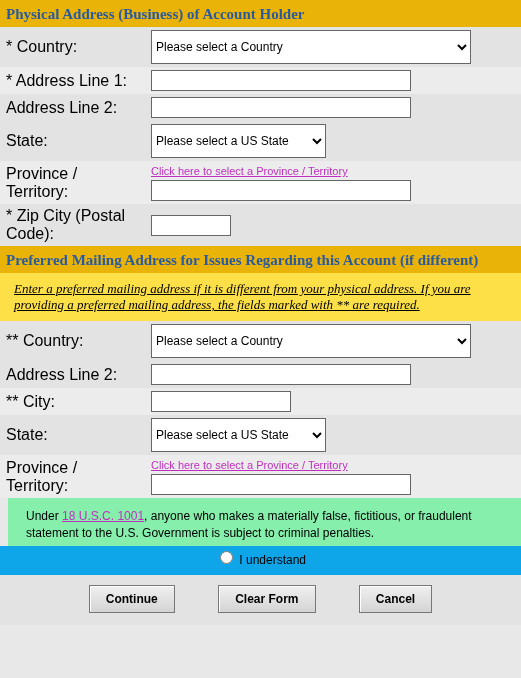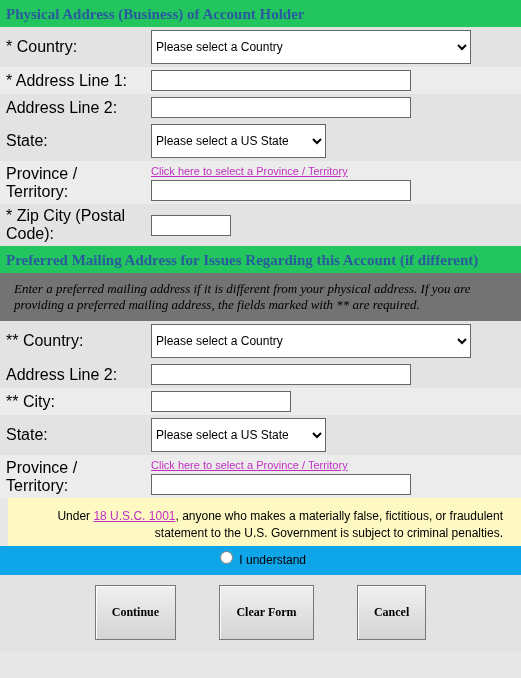--- a/index.html
+++ b/index.html
@@ -11,21 +11,21 @@
     background: #e8e8e8;
     color: #000;
     width: 521px;
   }
   .section-header {
     color: #2a5a9e;
     font-family: Georgia, 'Times New Roman', serif;
     font-size: 15px;
     font-weight: bold;
     padding: 6px 6px 4px 6px;
-    background: #22c55e;
+    background: #eab308;
   }
   .form-table {
     width: 100%;
     border-collapse: collapse;
   }
   .form-table td {
     padding: 3px 6px;
     vertical-align: middle;
     background: #e3e3e3;
   }
@@ -55,50 +55,51 @@
     font-size: 11px;
     cursor: pointer;
     display: inline-block;
     margin-bottom: 3px;
   }
   .instruction {
     font-family: Georgia, 'Times New Roman', serif;
     font-style: italic;
     font-size: 13px;
     padding: 8px 14px;
-    background: #737373;
+    background: #fde047;
+    text-decoration: underline;
   }
   .legal-block {
-    text-align: right;
+    text-align: left;
     font-size: 12px;
     padding: 10px 18px 4px 18px;
-    background: #fef9c3;
+    background: #86efac;
     line-height: 1.4;
     margin-left: 8px;
   }
   .legal-block a {
     color: #c030c0;
     text-decoration: underline;
   }
   .understand-row {
     text-align: center;
     padding: 2px 0 8px 0;
     background: #0ea5e9;
   }
   .button-row {
     text-align: center;
     padding: 10px 0 12px 0;
     background: #e3e3e3;
   }
   .btn {
     display: inline-block;
-    font-family: Liberation Serif, serif;
+    font-family: Liberation Sans, sans-serif;
     font-size: 12px;
     font-weight: bold;
-    padding: 19px 16px;
+    padding: 6px 16px;
     margin: 0 20px;
     background: linear-gradient(#f0f0f0, #d4d4d4);
     border: 1px solid #777;
     cursor: pointer;
     box-shadow: inset 1px 1px 0 #fff;
   }
 </style>
 </head>
 <body>
 

